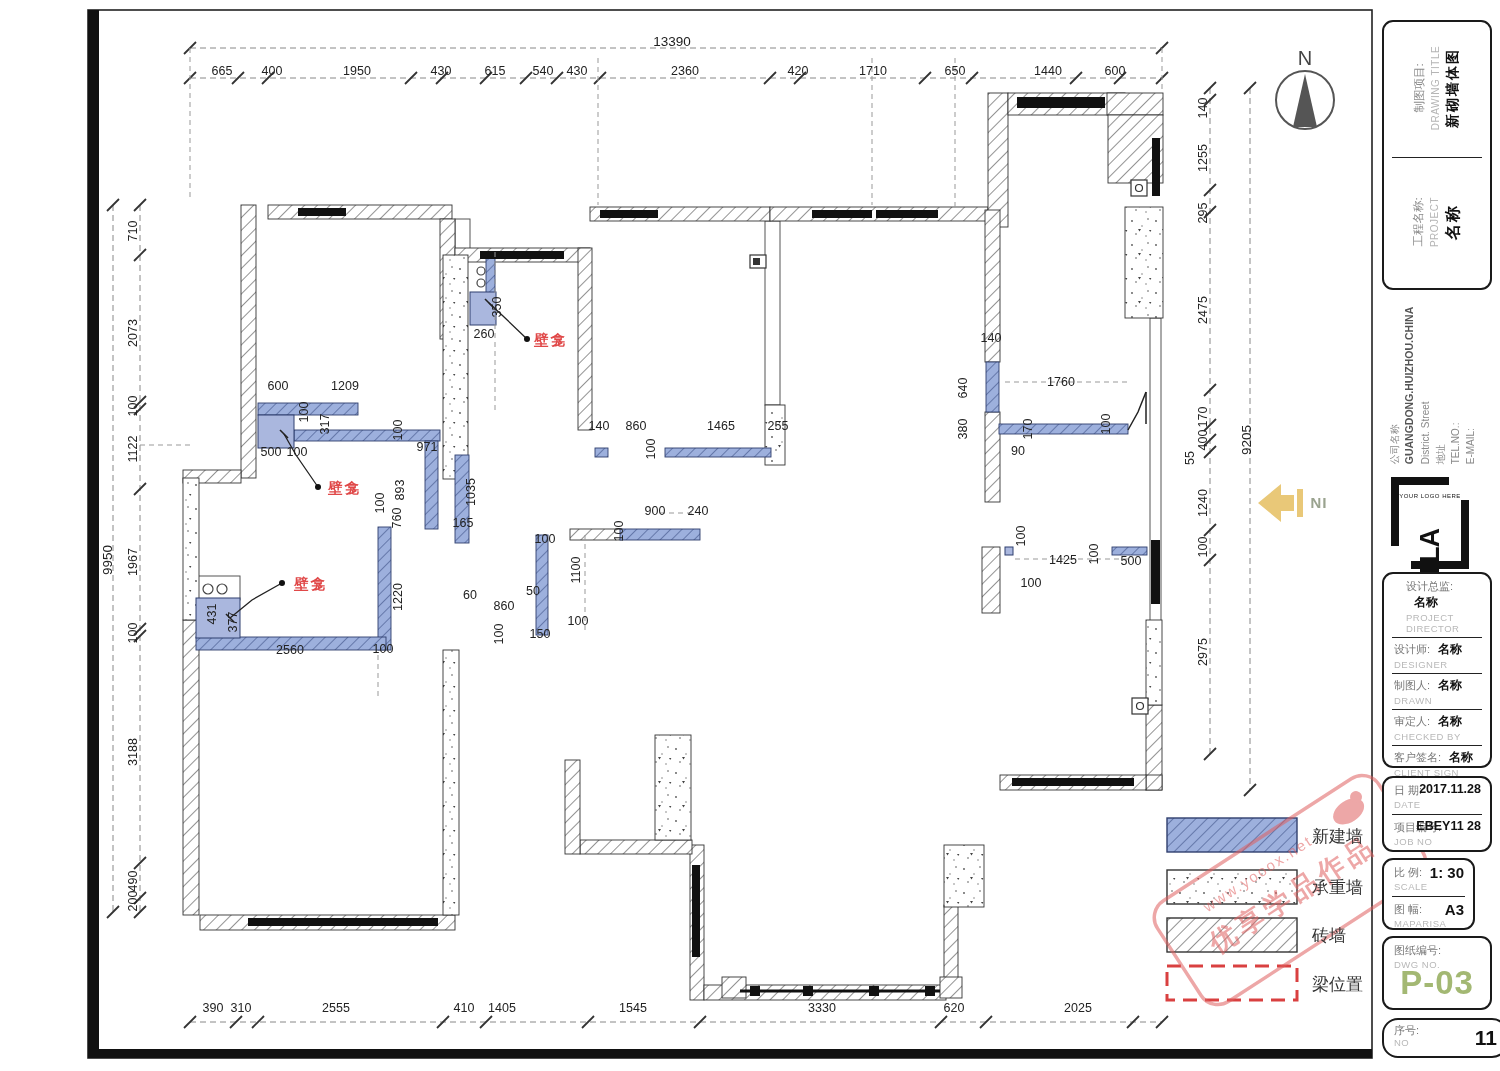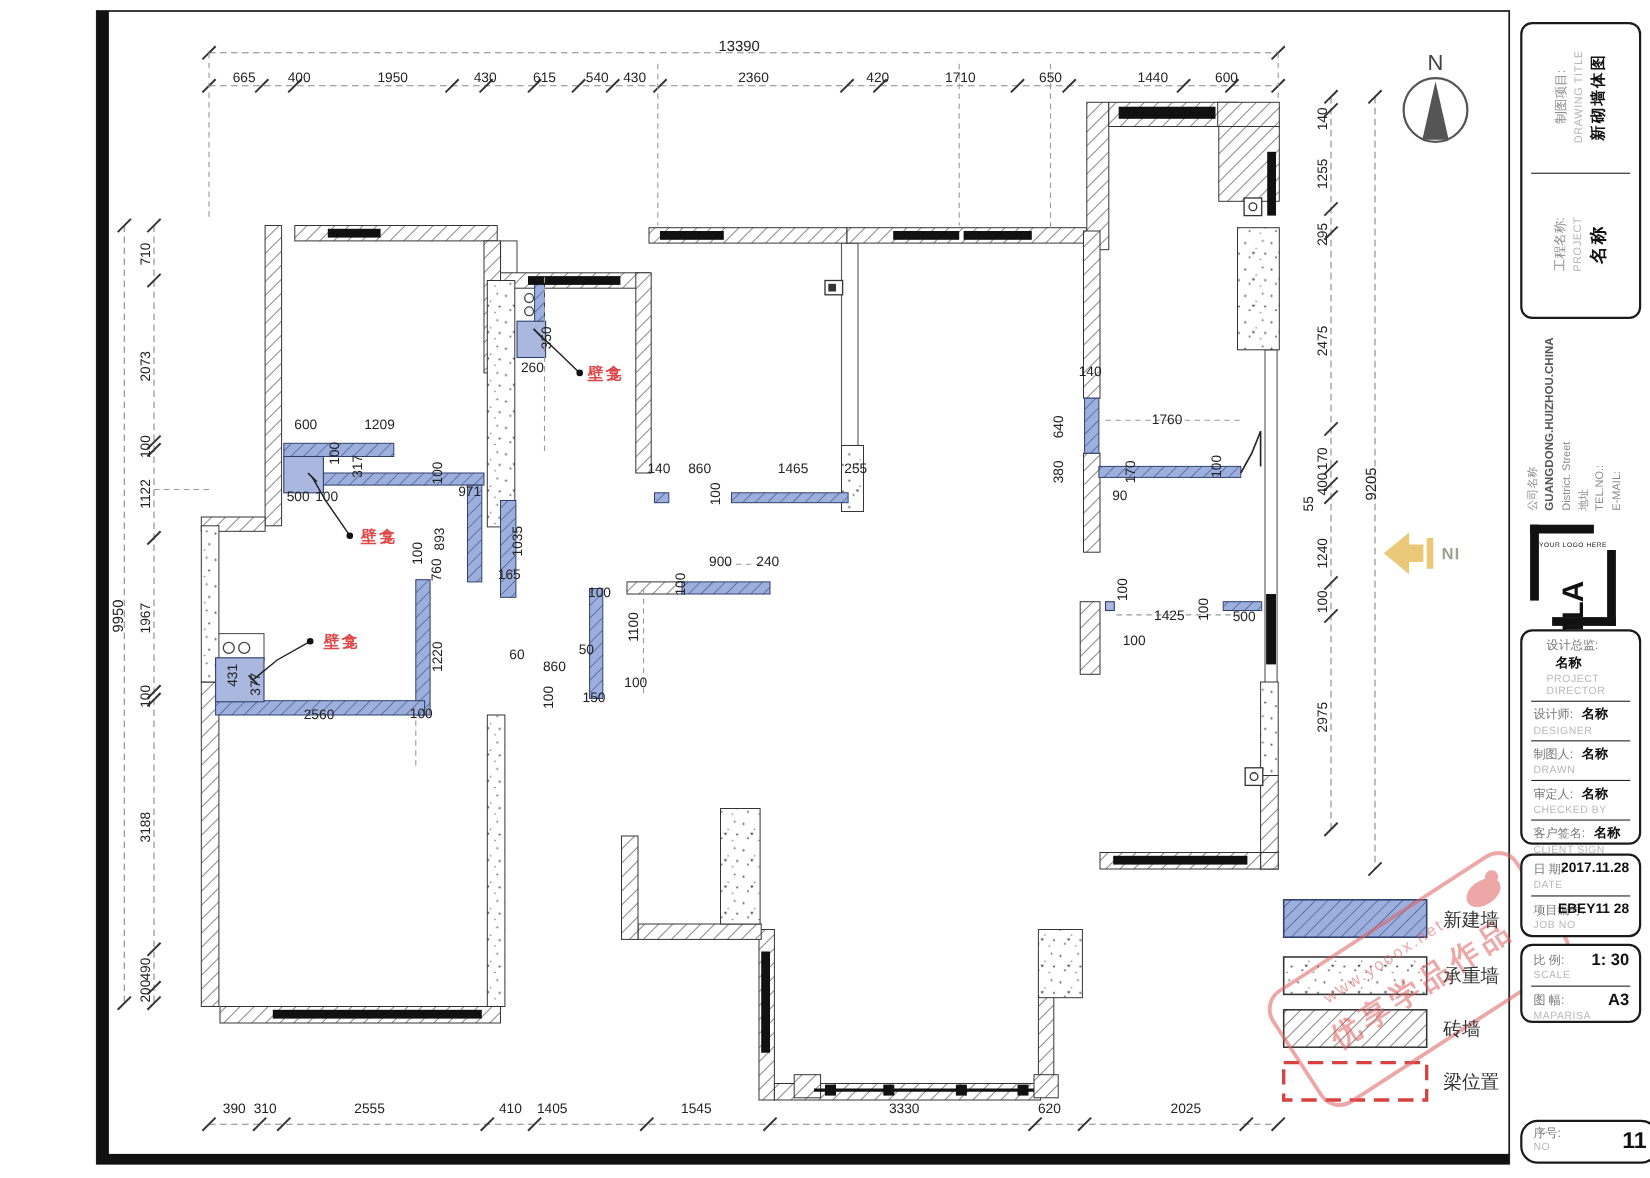--- a/index.html
+++ b/index.html
@@ -443,34 +443,41 @@
     <div class="rv">2017.11.28</div>
   </div>
   <div class="meta-sep"></div>
   <div class="meta-row">
     <div class="zh">项目编号:</div>
     <div class="en">JOB NO</div>
     <div class="rv">EBEY11 28</div>
   </div>
 </div>
 
-<div class="tb" style="left:1382px;top:858px;width:110px;height:72px;">
+<div class="tb" style="left:1382px;top:858px;width:93px;height:72px;">
   <div class="meta-row">
     <div class="zh">比 例:</div>
     <div class="en">SCALE</div>
     <div class="rv" style="font-size:15px;">1:  30</div>
   </div>
   <div class="meta-sep"></div>
   <div class="meta-row">
     <div class="zh">图 幅:</div>
     <div class="en">MAPARISA</div>
     <div class="rv" style="font-size:15px;">A3</div>
   </div>
 </div>
 
+<div class="tb" style="left:1382px;top:936px;width:110px;height:74px;">
+  <div class="meta-row" style="padding-bottom:0;">
+    <div class="zh">图纸编号:</div>
+    <div class="en">DWG NO.</div>
+  </div>
+  <div class="green" style="text-align:center;font-size:33px;font-weight:bold;margin-top:-6px;letter-spacing:1px;">P-03</div>
+</div>
 
 <div class="tb" style="left:1382px;top:1018px;width:126px;height:40px;border-radius:16px;">
   <div class="meta-row" style="padding-top:3px;">
     <div class="zh">序号:</div>
     <div class="en" style="margin-top:-1px;">NO</div>
     <div class="rv green" style="font-size:21px;top:6px;">11</div>
   </div>
 </div>
 
 </div>

